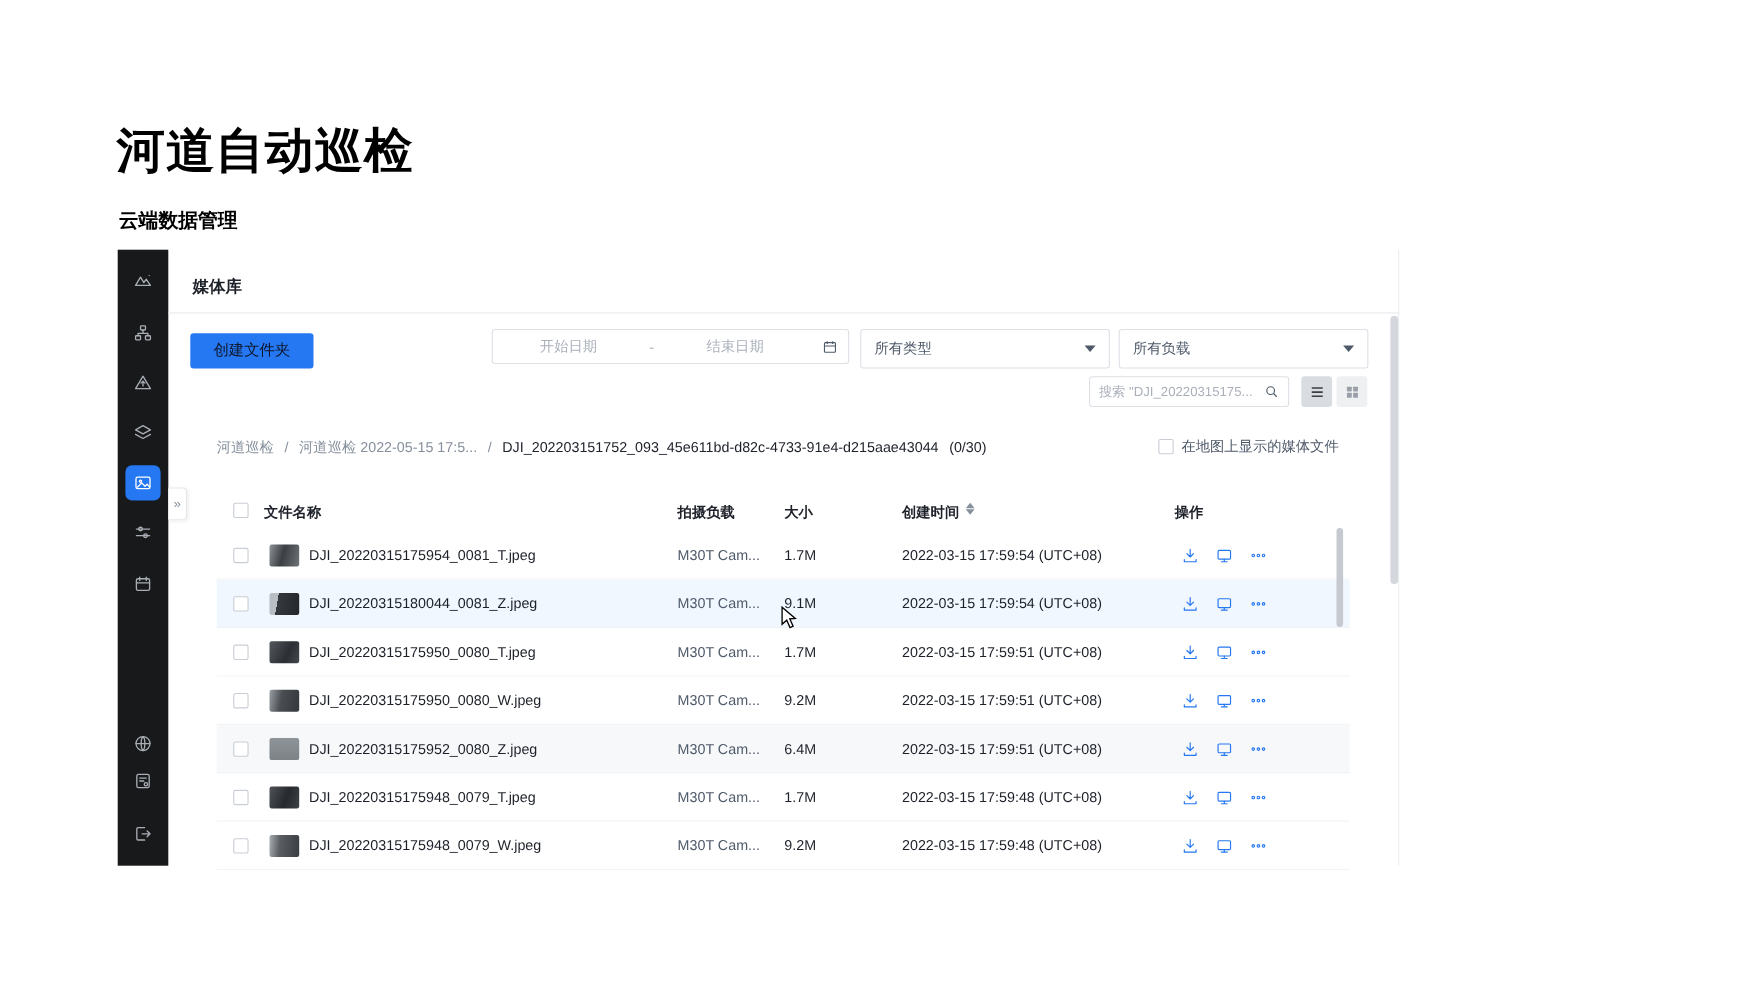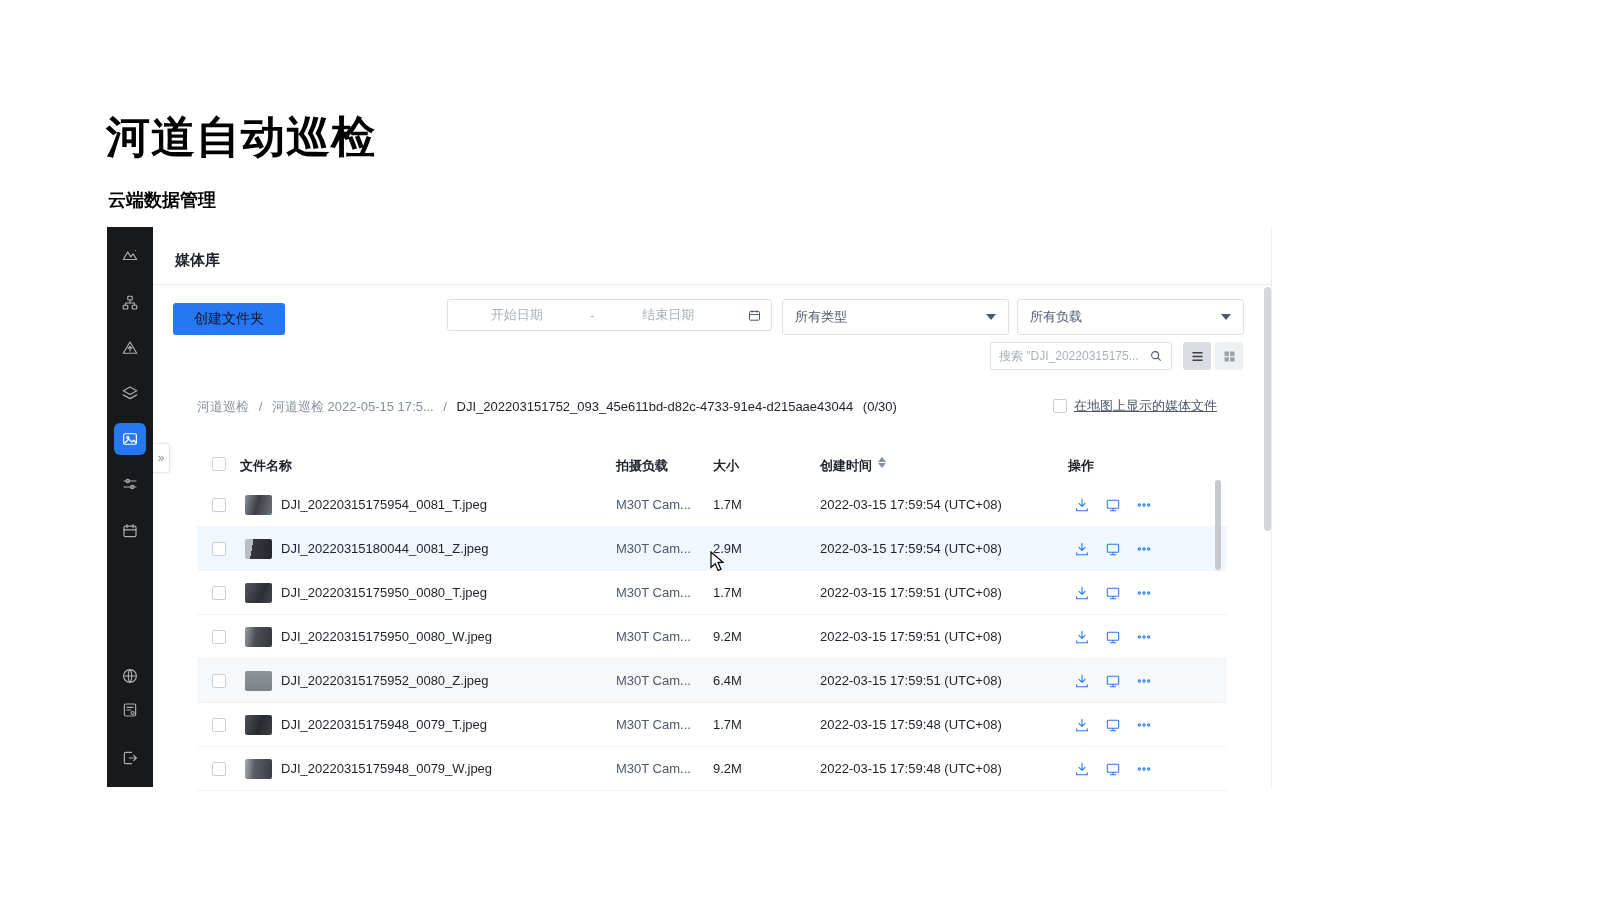--- a/index.html
+++ b/index.html
@@ -44,21 +44,21 @@
   .vt-btn.on { background:#d9dce1; }
   .vt-btn.off { background:#eef0f2; }
   .vt-btn svg { width:15px; height:15px; }
 
   
   .bc { position:absolute; left:90px; top:171px; font-size:13px; color:#86909c; white-space:nowrap; }
   .bc .crumb { cursor:pointer; }
   .bc .sep { margin:0 6px; }
   .bc .current { color:#1d2129; }
   .bc .count { color:#1d2129; margin-left:6px; }
-  .map-toggle { position:absolute; left:946px; top:170px; display:flex; align-items:center; gap:7px; font-size:13px; color:#4e5969; cursor:pointer;text-decoration:underline; }
+  .map-toggle { position:absolute; left:946px; top:170px; display:flex; align-items:center; gap:7px; font-size:13px; color:#4e5969; cursor:pointer; }
 
   
   .cb { width:14px; height:14px; border:1px solid #c9cdd4; border-radius:2px; background:#fff; display:inline-block; cursor:pointer; }
   .table { position:absolute; left:90px; top:224px; width:1030px; }
   .thead { position:relative; height:32px; font-size:13px; font-weight:600; color:#1d2129; }
   .thead .cb { position:absolute; left:15px; top:6px; }
   .th { position:absolute; top:6px;text-align:right; }
   .sorter { position:absolute; left:681px; top:6px; display:flex; flex-direction:column; gap:1px; cursor:pointer; }
   .sorter i { width:0; height:0; border-left:4px solid transparent; border-right:4px solid transparent; display:block; }
   .sorter .up { border-bottom:5px solid #86909c; }
@@ -267,21 +267,21 @@
               </svg>
             </span>
         </span>
       </div>
 
       <div class="row hl-blue">
         <span class="cb"></span>
         <span class="thumb" style="background:linear-gradient(100deg,#b9bec4 0%,#b9bec4 28%,#35393e 28%,#23262a 100%)"></span>
         <span class="cell c-name">DJI_20220315180044_0081_Z.jpeg</span>
         <span class="cell c-pay">M30T Cam...</span>
-        <span class="cell c-size">2.9M</span>
+        <span class="cell c-size">9.1M</span>
         <span class="cell c-time">2022-03-15 17:59:54 (UTC+08)</span>
         <span class="ops">
           <span class="op">
               <svg viewBox="0 0 24 24">
                 <path d="M12 3.5v10 M7.5 9.5 L12 14 l4.5-4.5 M4 17.5 v3 h16 v-3"></path>
               </svg>
             </span>
           <span class="op">
               <svg viewBox="0 0 24 24">
                 <rect x="3.5" y="5" width="17" height="12" rx="1.5"></rect>

